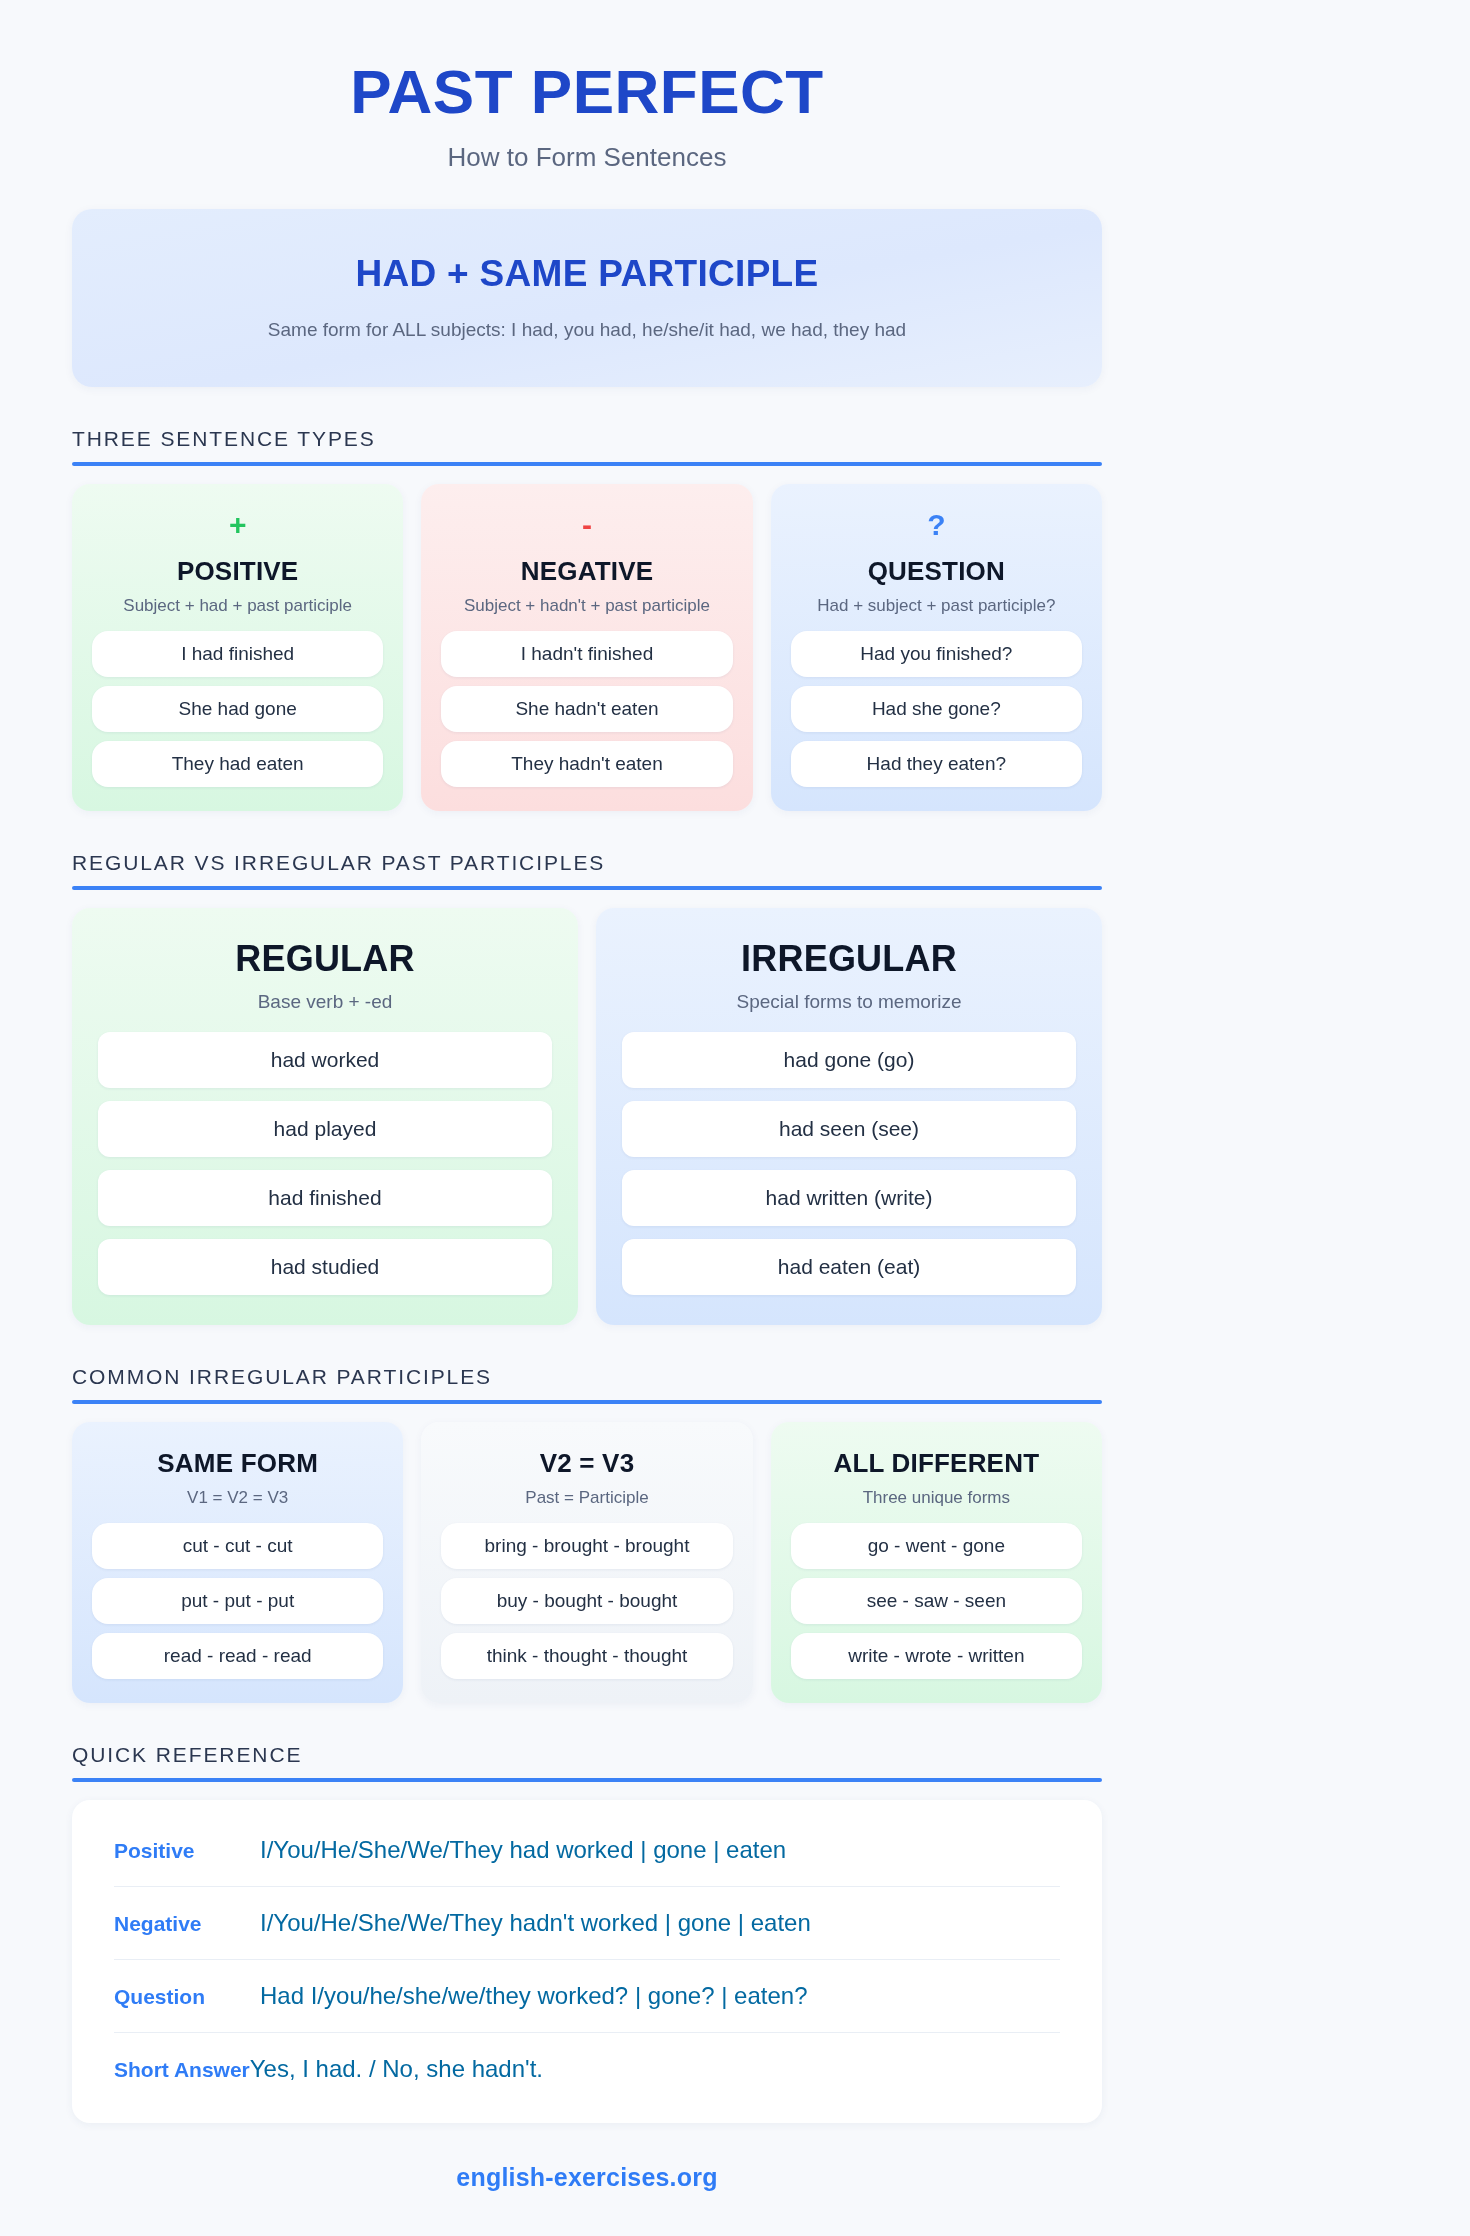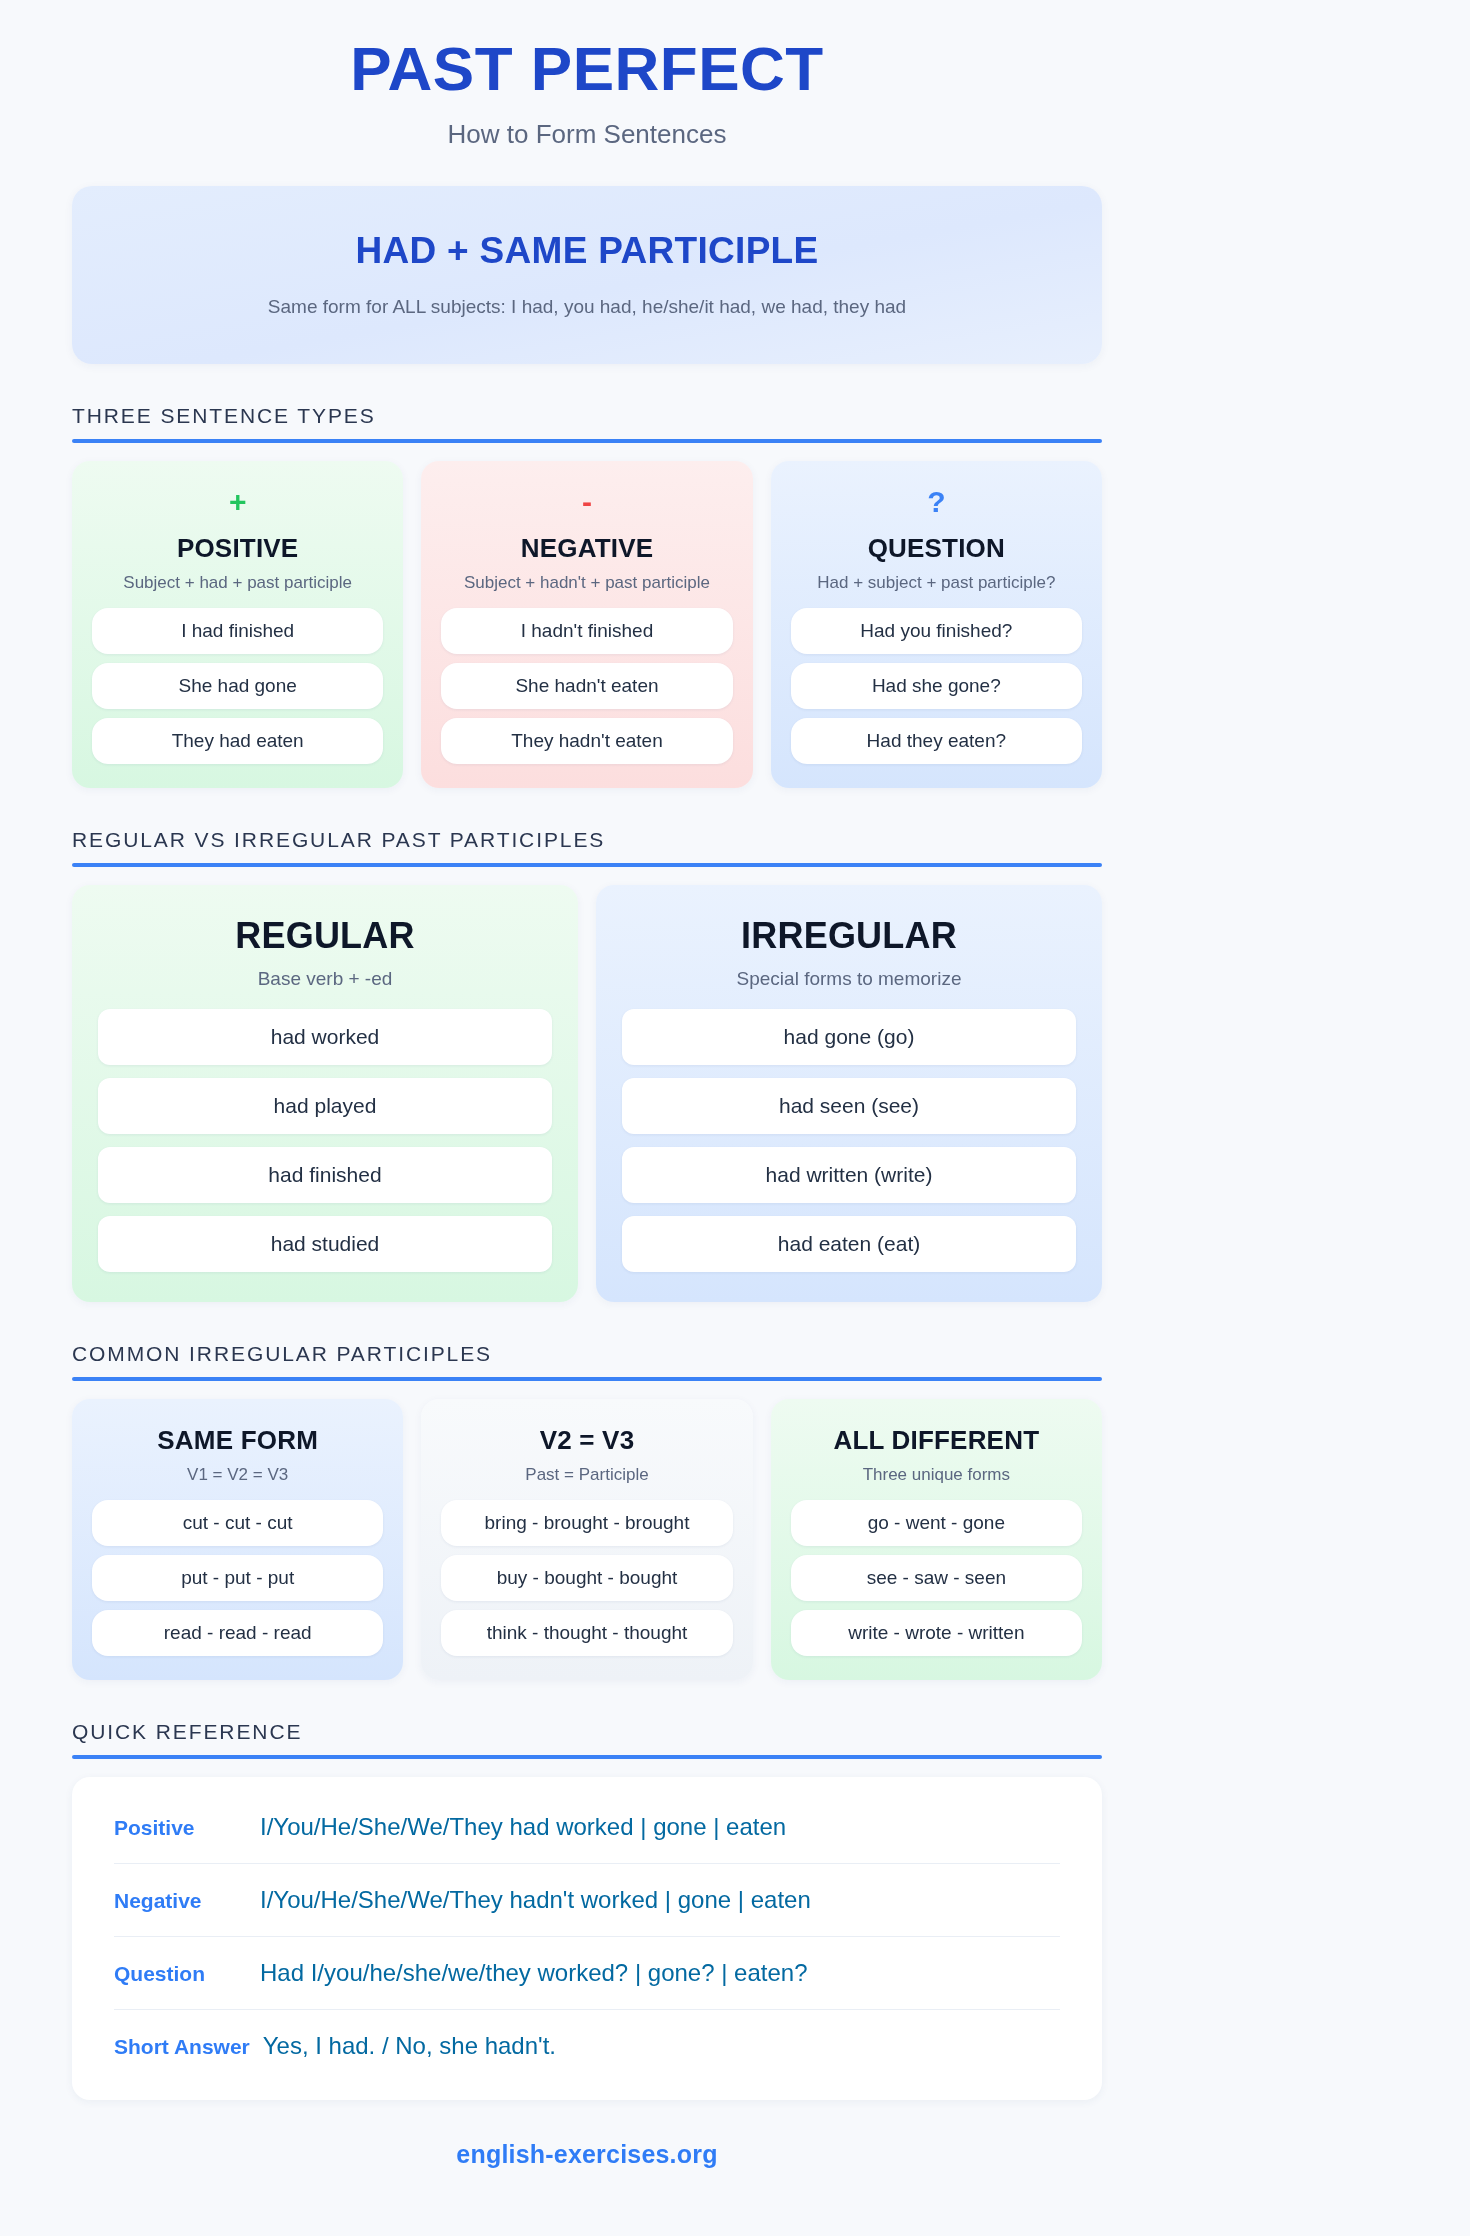--- a/index.html
+++ b/index.html
@@ -8,21 +8,21 @@
     width: 1470px;
     min-height: 2236px;
     background: #f7f9fc;
     font-family: "Liberation Sans", sans-serif;
     color: #1b2333;
     -webkit-font-smoothing: antialiased;
   }
 
   .page {
     width: 1174px;
-    padding: 36px 72px 0 72px;
+    padding: 59px 72px 0 72px;
   }
 
   
   .hero-title {
     text-align: center;
     font-size: 62px;
     font-weight: bold;
     letter-spacing: 0.5px;
     color: #1e47c8;
     line-height: 1.05;
@@ -146,21 +146,21 @@
     border-radius: 18px;
     padding: 14px 42px 18px 42px;
     box-shadow: 0 2px 9px rgba(30,60,120,0.06);
   }
   .qref-row {
     display: flex;
     align-items: baseline;
     padding: 22px 0;
     border-bottom: 1px solid #e9eef5;
   }
-  .qref-row:last-child { border-bottom: none; gap: 13px; }
+  .qref-row:last-child { border-bottom: none; }
   .qref-key {
     min-width: 146px;
     font-size: 21px;
     font-weight: bold;
     color: #2f7cf6;
     flex: 0 0 auto;
   }
   .qref-val {
     font-size: 24px;
     color: #0369a1;

